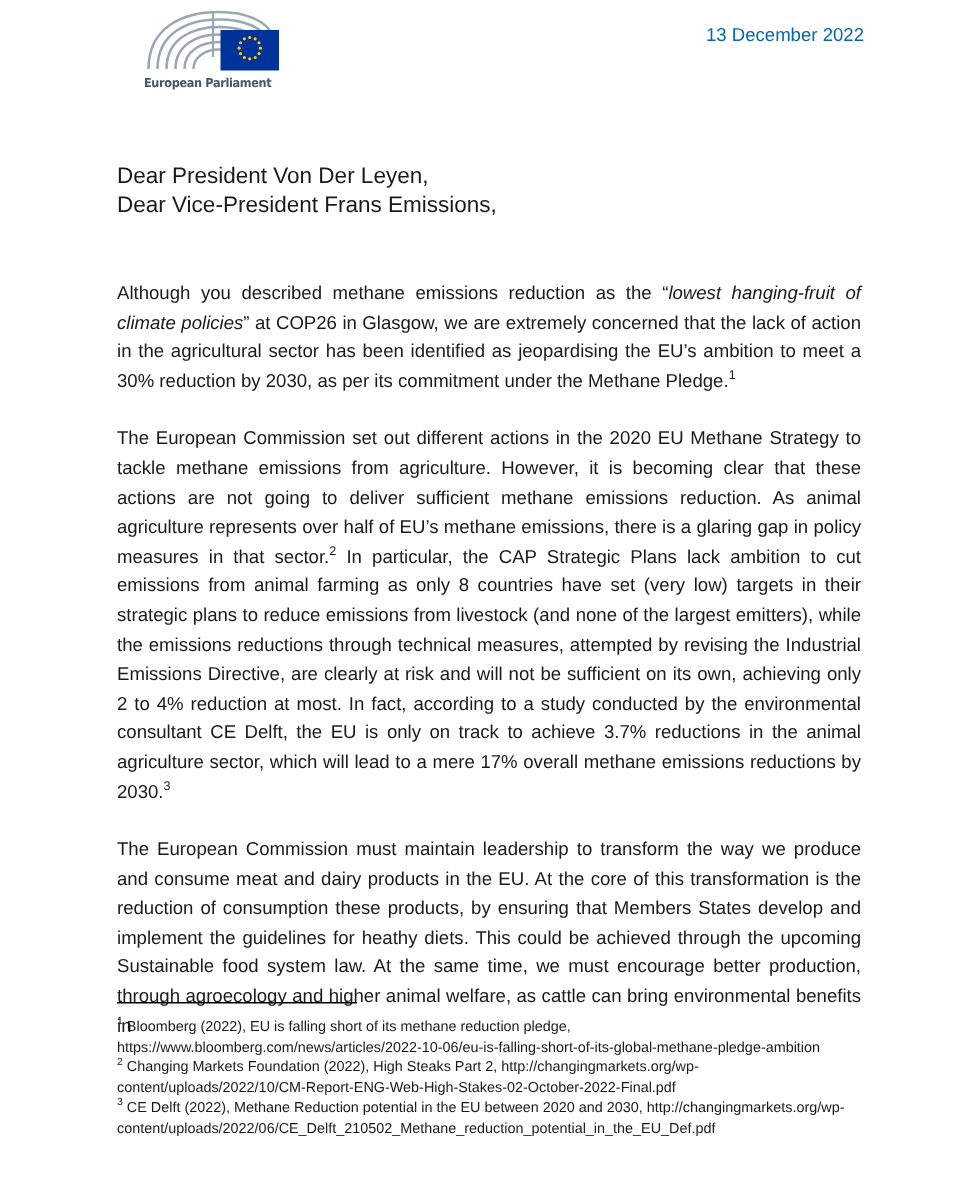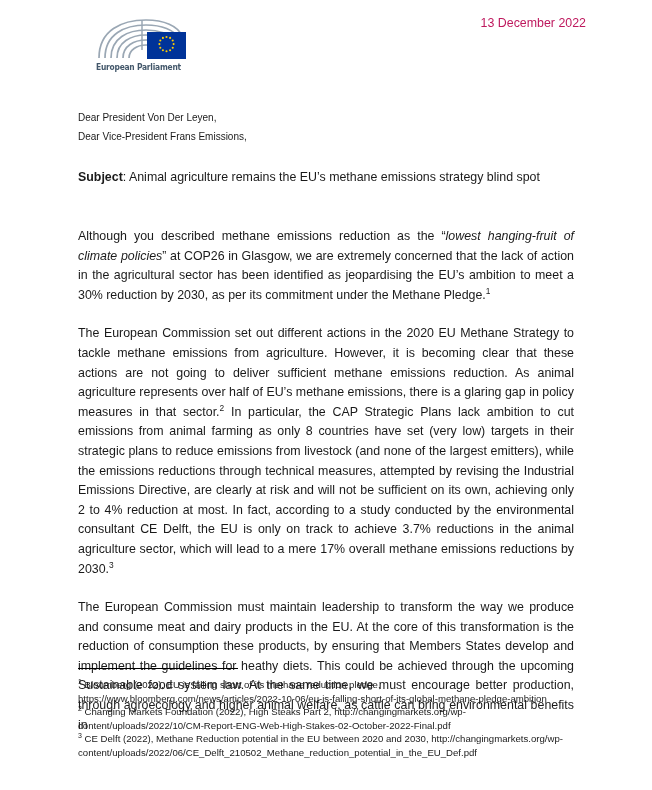--- a/index.html
+++ b/index.html
@@ -22,21 +22,21 @@
   }
 
   
   .header {
     position: relative;
     height: 92px;
   }
   .logo {
     position: absolute;
     left: 96px;
-    top: 18px;
+    top: 6px;
     width: 92px;
     height: 60px;
   }
   .logo-mark {
     position: relative;
     width: 92px;
     height: 45px;
   }
   .logo-mark svg {
     display: block;
@@ -50,36 +50,36 @@
     font-size: 8.2px;
     font-weight: 700;
     letter-spacing: -0.25px;
     color: #44586b;
     white-space: nowrap;
     transform: scaleX(0.92);
     transform-origin: left center;
   }
   .doc-date {
     position: absolute;
-    right: 66px;
+    right: 76px;
     top: 16px;
     font-size: 12.4px;
-    color: #be185d;
+    color: #0369a1;
     white-space: nowrap;
   }
 
   
   .body-area {
     position: absolute;
     left: 78px;
     top: 108px;
     width: 496px;
   }
   .salutation {
-    font-size: 10px;
+    font-size: 15px;
     line-height: 19px;
   }
   .salutation div {
     white-space: nowrap;
   }
   .subject-line {
     margin-top: 22px;
     font-size: 12.4px;
     line-height: 19px;
   }
@@ -176,23 +176,20 @@
     <div class="doc-date">13 December 2022</div>
   </div>
 
   <div class="body-area">
 
     <div class="salutation">
       <div>Dear President Von Der Leyen,</div>
       <div>Dear Vice-President Frans Emissions,</div>
     </div>
 
-    <div class="subject-line">
-      <span class="subject-label">Subject</span><span>: </span><span>Animal agriculture remains the EU’s methane emissions strategy blind spot</span>
-    </div>
 
     <div class="para-gap-lg"></div>
 
 
     <div class="para-gap"></div>
 
     <p class="para"><span>Although you described methane emissions reduction as the “</span><span class="it">lowest hanging-fruit of climate policies</span><span>” at COP26 in Glasgow, we are extremely concerned that the lack of action in the agricultural sector has been identified as jeopardising the EU’s ambition to meet a 30% reduction by 2030, as per its commitment under the Methane Pledge.</span><sup>1</sup></p>
 
     <div class="para-gap"></div>
 

